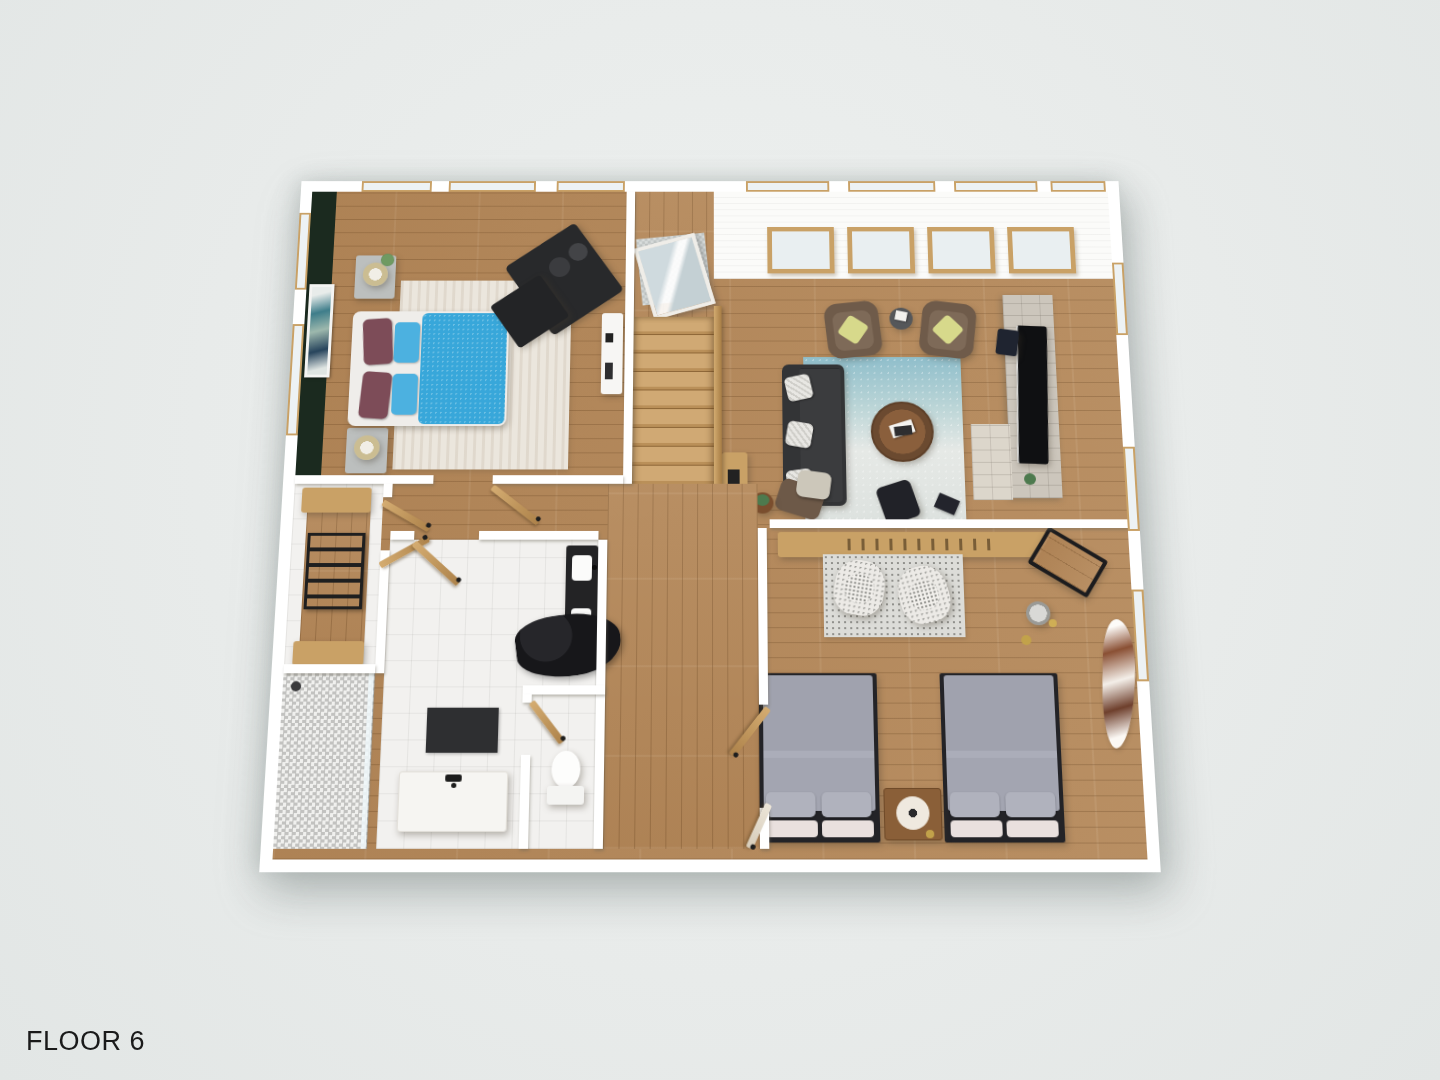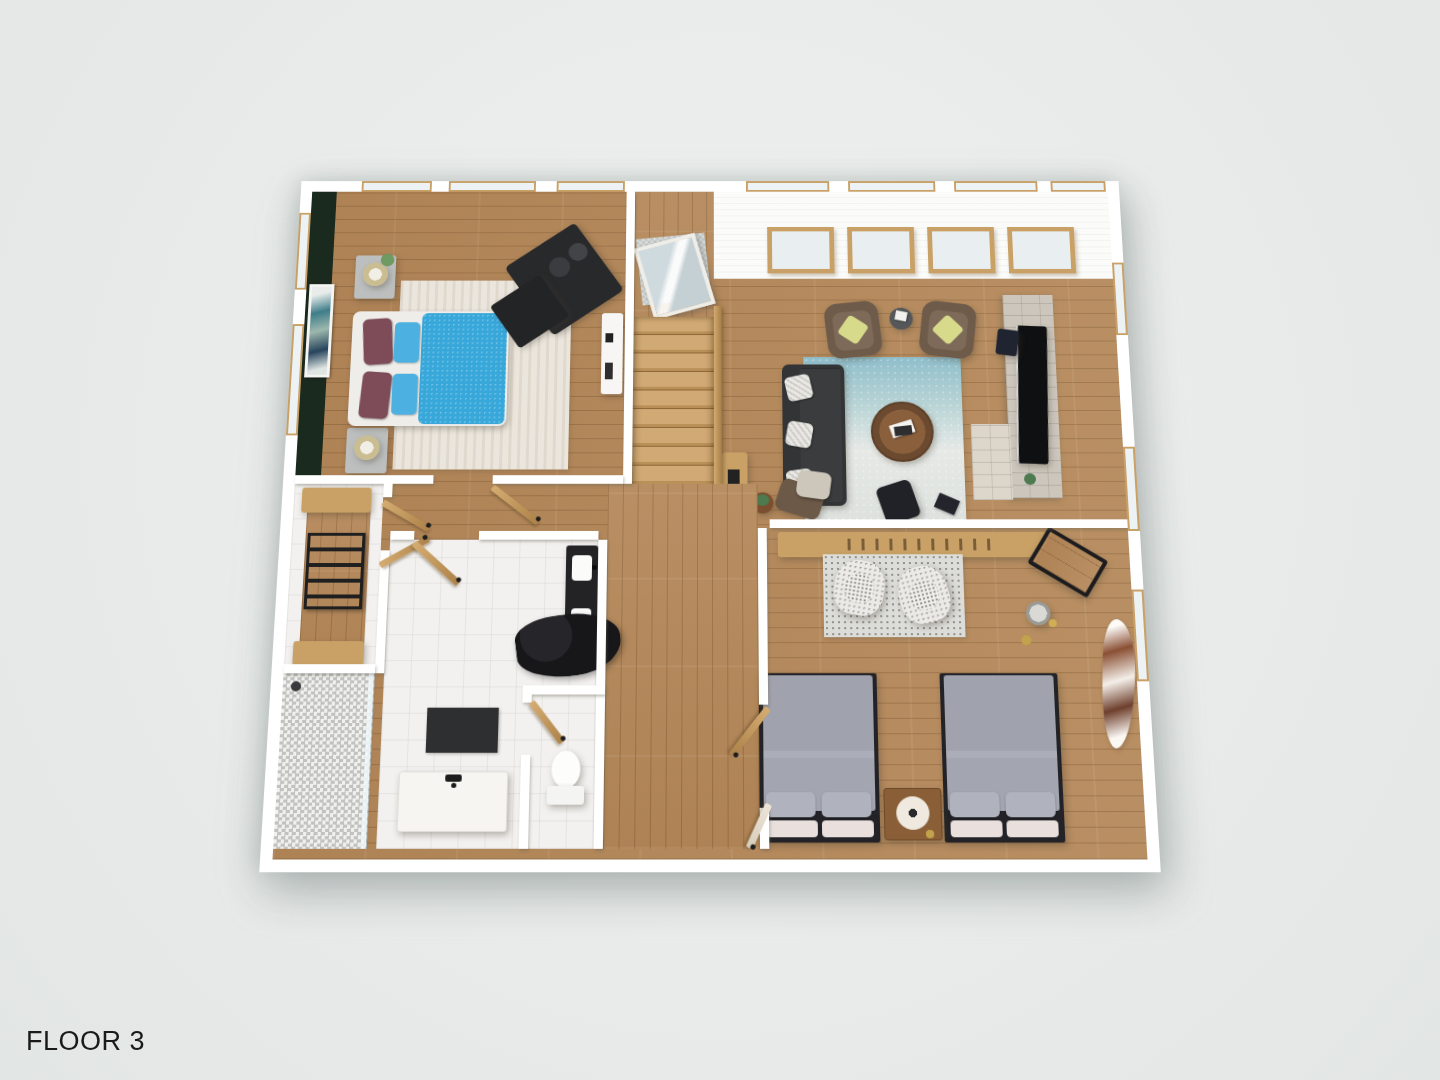--- a/index.html
+++ b/index.html
@@ -276,14 +276,14 @@
       </div>
     <div class="window" style="left:852px;top:292px;width:12px;height:88px;">
         <i></i>
       </div>
     <div class="window" style="left:852px;top:440px;width:12px;height:92px;">
         <i></i>
       </div>
 
   </div>
 
-  <div class="label">FLOOR 3</div>
+  <div class="label">FLOOR 6</div>
 </div>
 
 </body></html>

